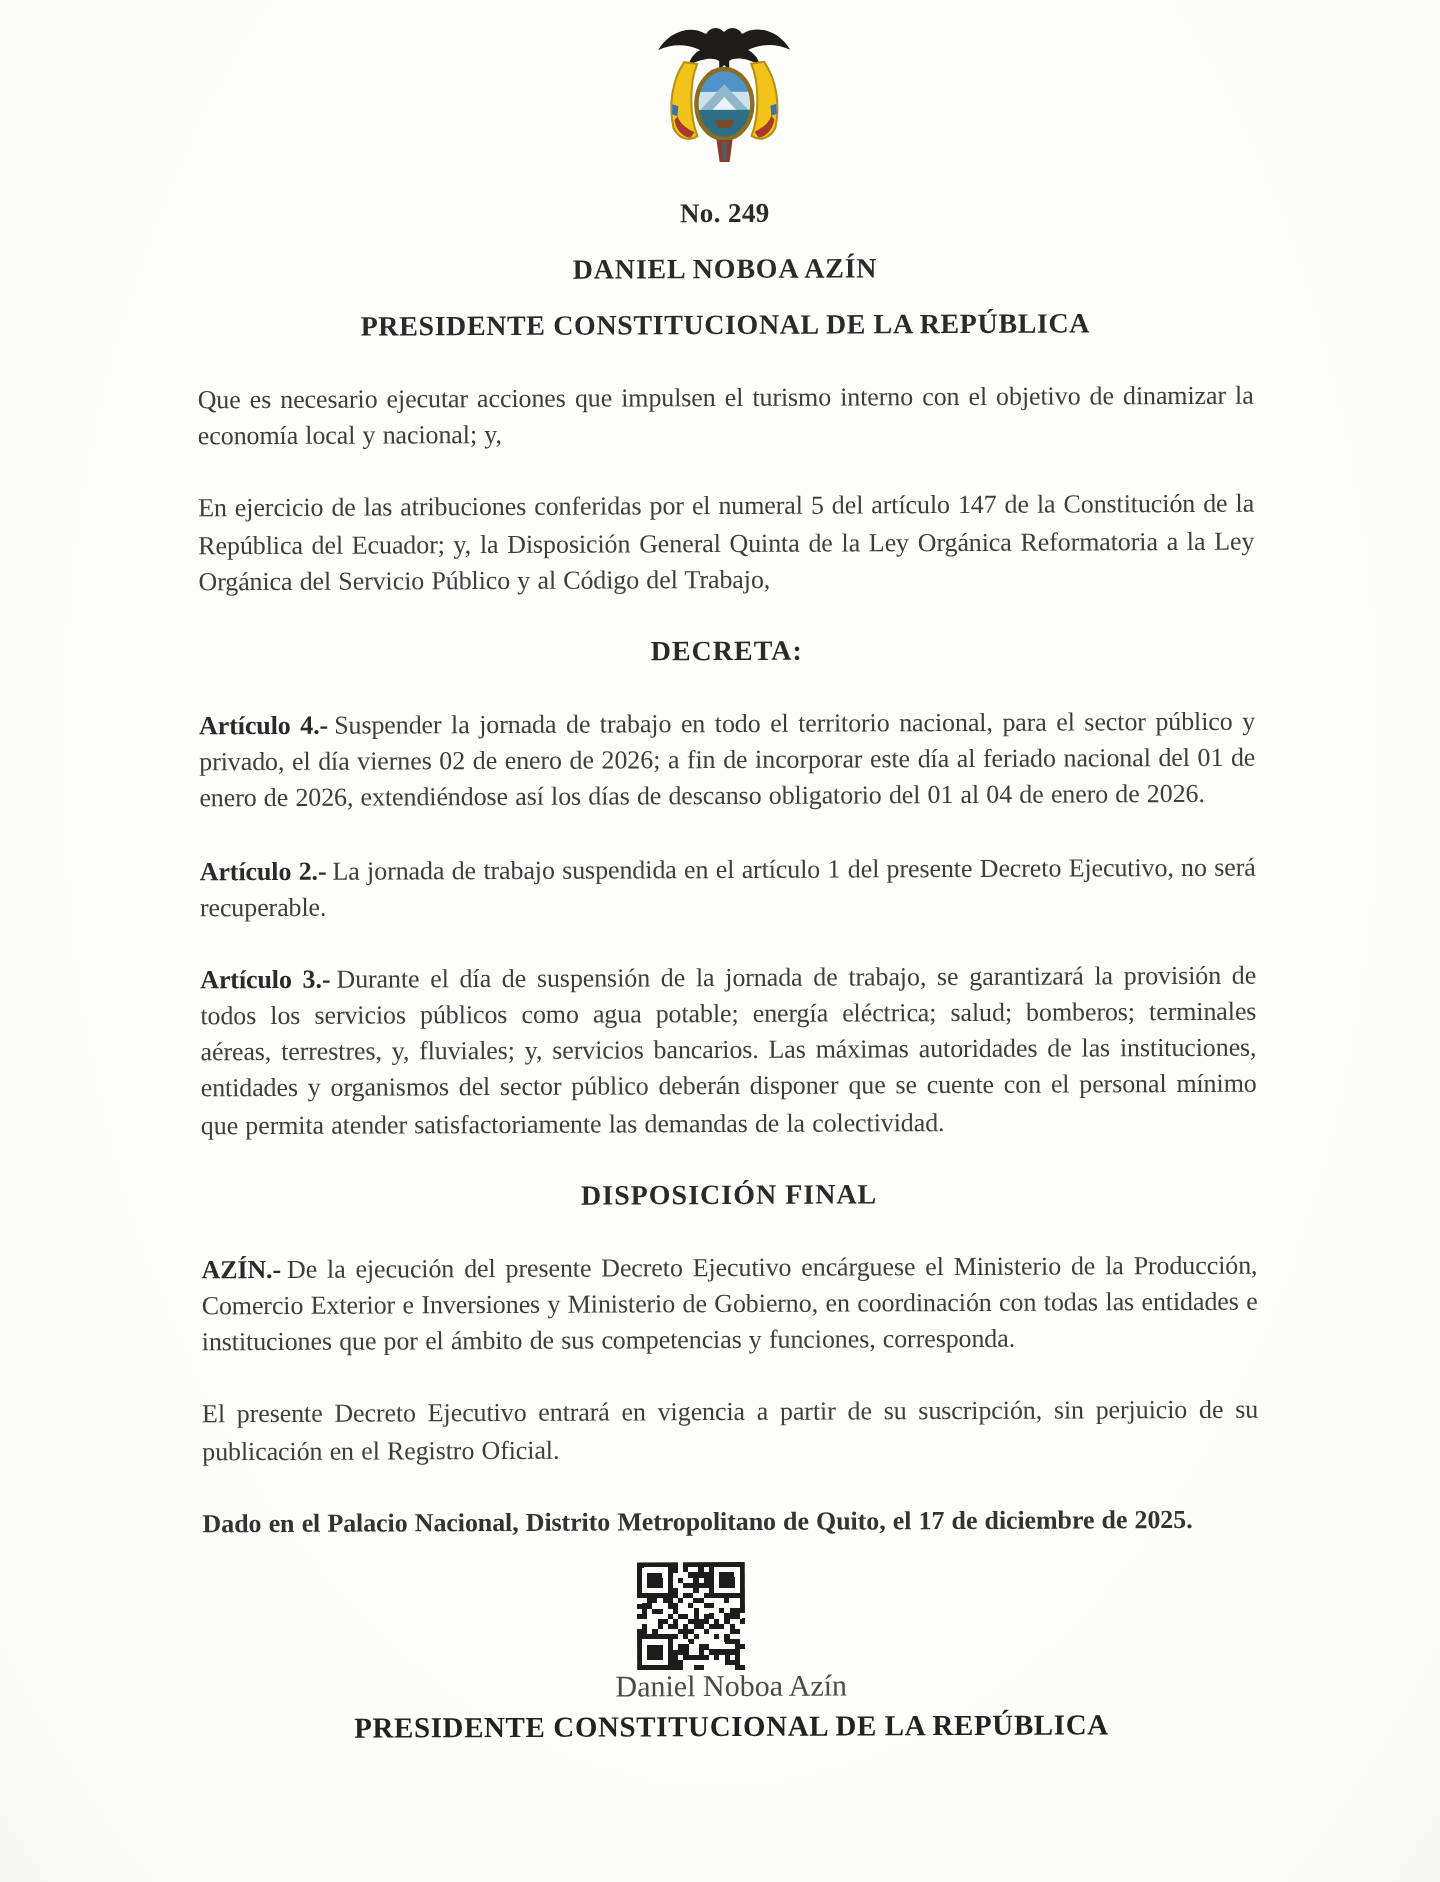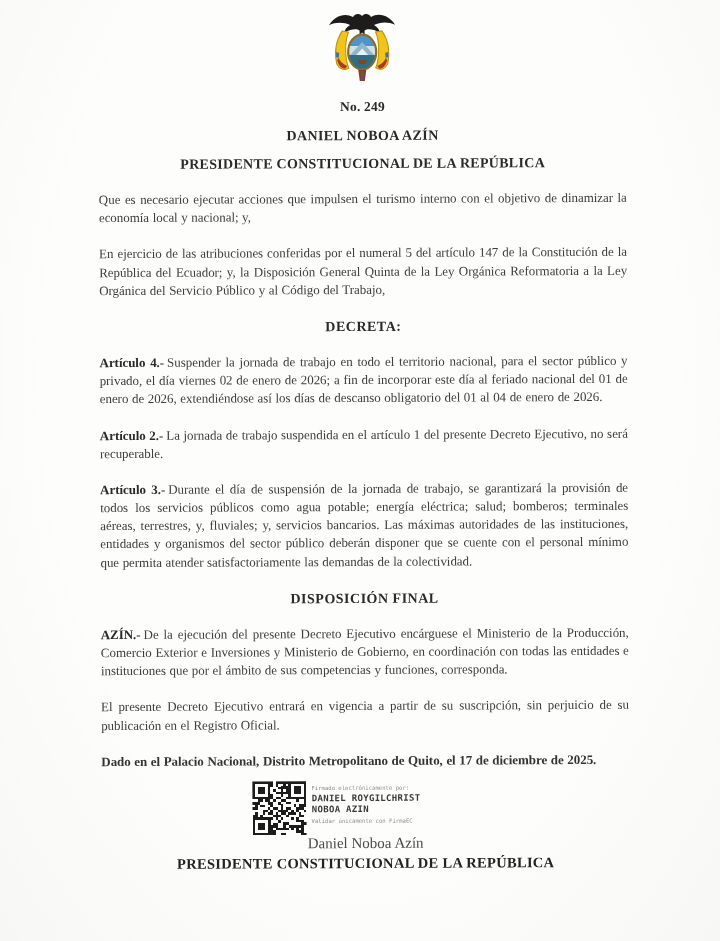--- a/index.html
+++ b/index.html
@@ -341,25 +341,19 @@
               <rect x="5" y="20" width="1" height="1"></rect>
               <rect x="6" y="20" width="1" height="1"></rect>
               <rect x="7" y="20" width="1" height="1"></rect>
               <rect x="8" y="20" width="1" height="1"></rect>
               <rect x="11" y="20" width="1" height="1"></rect>
               <rect x="12" y="20" width="1" height="1"></rect>
               <rect x="19" y="20" width="1" height="1"></rect>
               <rect x="20" y="20" width="1" height="1"></rect>
             </svg>
           </div>
-        <div class="stamp-text">
-          <div class="stamp-tiny">Firmado electrónicamente por:</div>
-          <div class="stamp-name">DANIEL ROYGILCHRIST</div>
-          <div class="stamp-name">NOBOA AZIN</div>
-          <div class="stamp-tiny" style="margin-top:3px">Validar únicamente con FirmaEC</div>
-        </div>
       </div>
       <div class="signer-name">Daniel Noboa Azín</div>
       <div class="signer-title">PRESIDENTE CONSTITUCIONAL DE LA REPÚBLICA</div>
     </div>
 
   </div>
 </div>
 
 </body></html>

